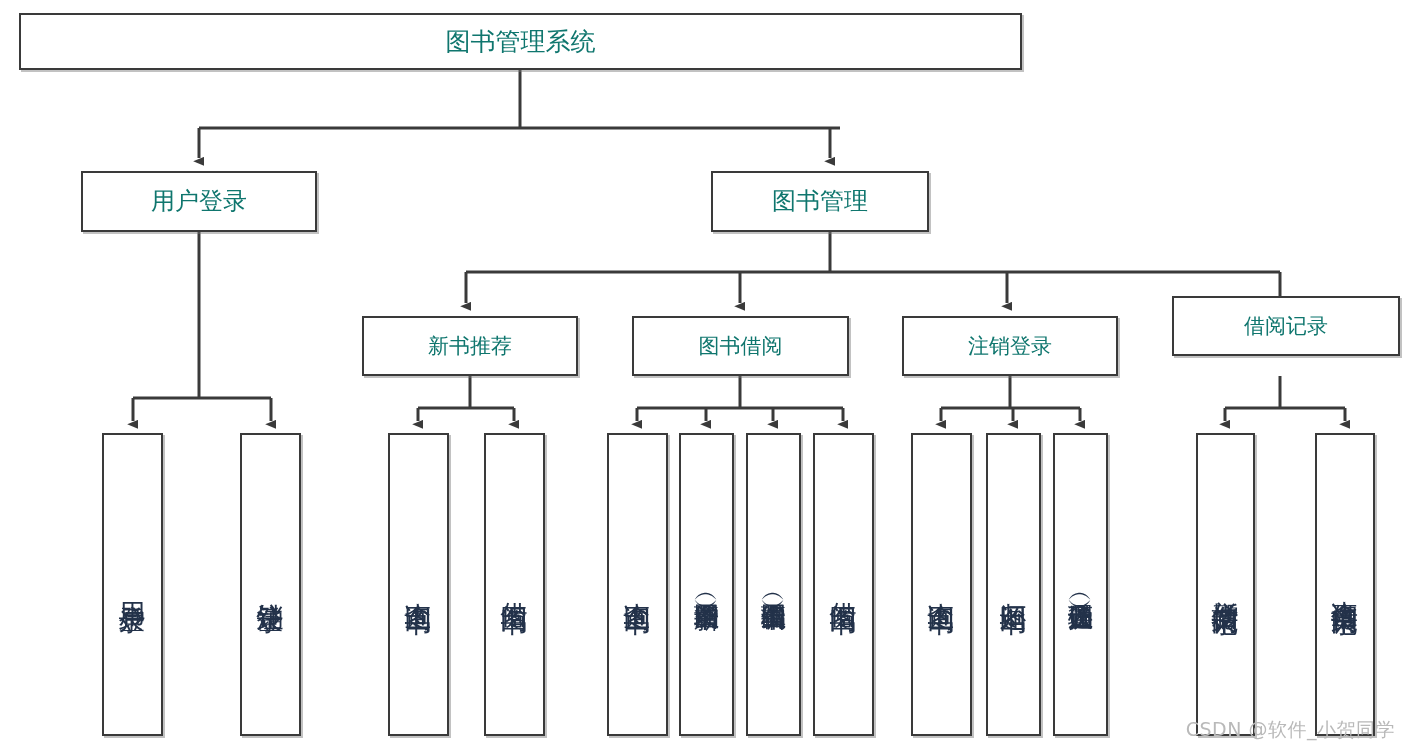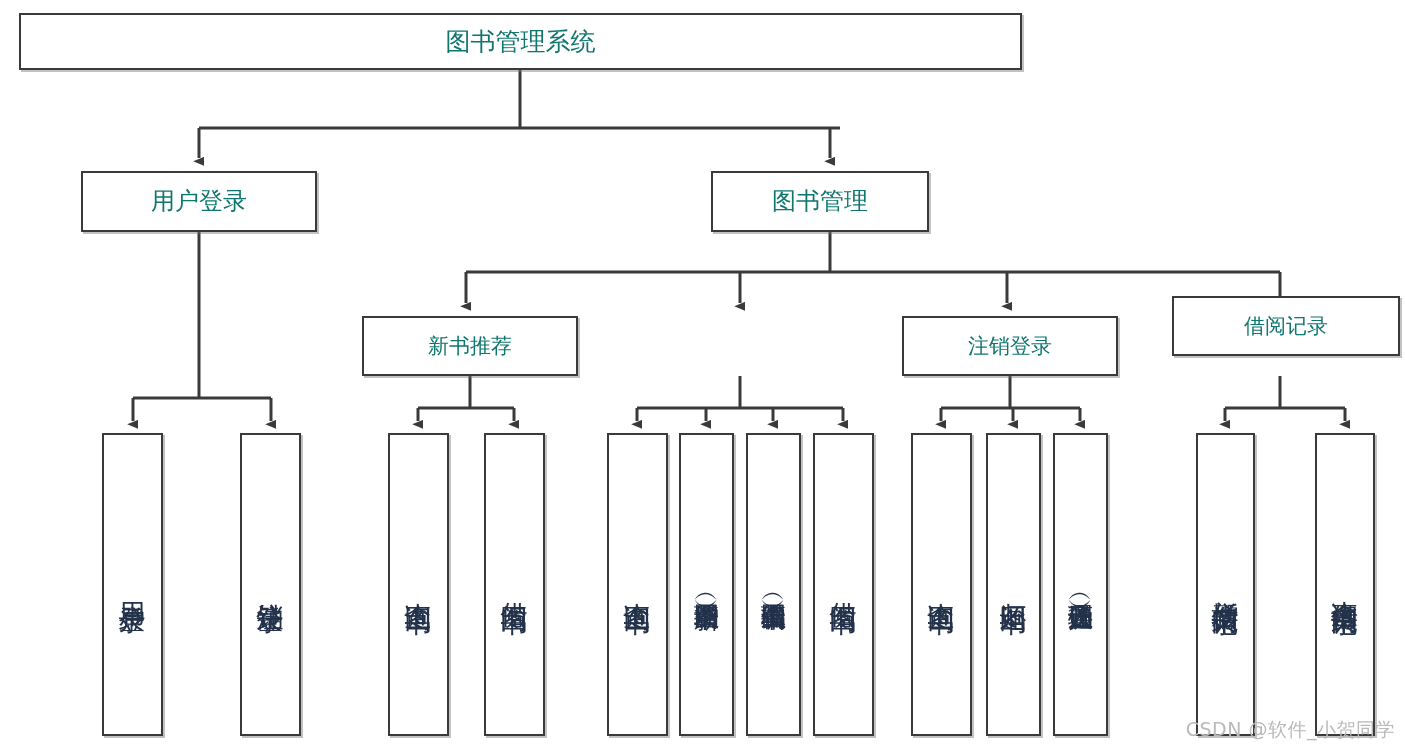--- a/index.html
+++ b/index.html
@@ -116,20 +116,23 @@
   <div class="node lvl2" id="n-l2-0" style="left: 81px; top: 171px; width: 236px; height: 61px;">
     <span class="node-label">用户登录</span>
   </div>
   <div class="node lvl2" id="n-l2-1" style="left: 711px; top: 171px; width: 218px; height: 61px;">
     <span class="node-label">图书管理</span>
   </div>
 
   <div class="node lvl3" id="n-l3-0" style="left: 362px; top: 316px; width: 216px; height: 60px;">
     <span class="node-label">新书推荐</span>
   </div>
+  <div class="node lvl3" id="n-l3-1" style="left: 632px; top: 316px; width: 217px; height: 60px;">
+    <span class="node-label">图书借阅</span>
+  </div>
   <div class="node lvl3" id="n-l3-2" style="left: 902px; top: 316px; width: 216px; height: 60px;">
     <span class="node-label">注销登录</span>
   </div>
   <div class="node lvl3" id="n-l3-3" style="left: 1172px; top: 296px; width: 228px; height: 60px;">
     <span class="node-label">借阅记录</span>
   </div>
 
   <div class="node leaf" id="n-lf-0" style="left: 102px; top: 433px; width: 61px; height: 303px;">
     <span class="node-label">用户登录</span>
   </div>

